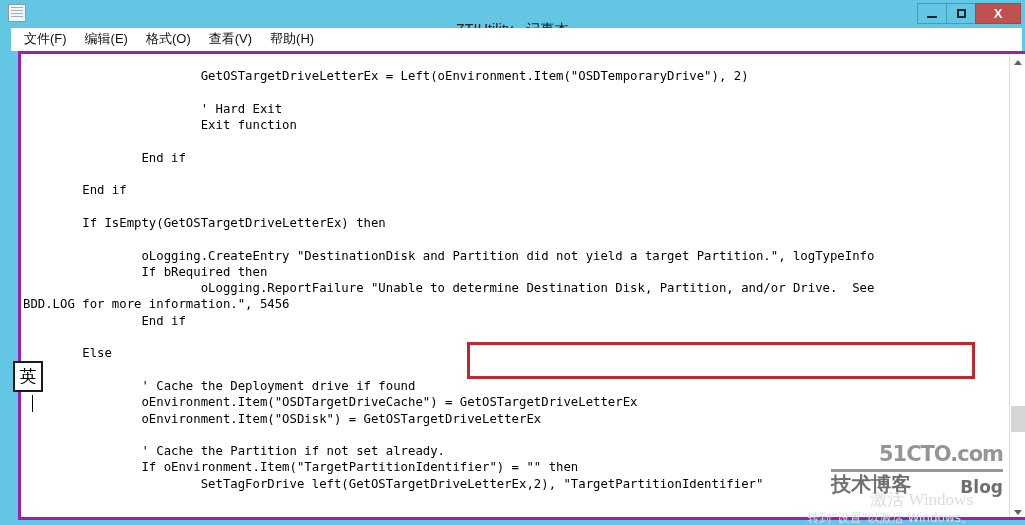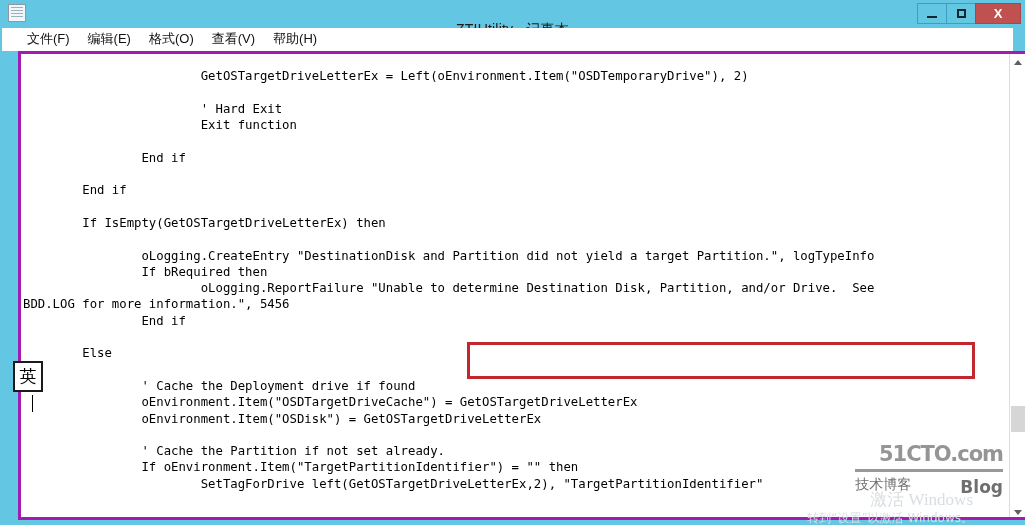--- a/index.html
+++ b/index.html
@@ -92,27 +92,27 @@
     border-color: #a84746;
     color: #ffffff;
     font-size: 13px;
     font-weight: bold;
     width: 46px;
   }
 
   
   .menubar {
     position: absolute;
-    left: 2px; top: 28px;
+    left: 11px; top: 28px;
     width: 1011px;
     height: 23px;
     background: #ffffff;
     display: flex;
     align-items: center;
-    padding-left: 16px;
+    padding-left: 4px;
     box-sizing: border-box;
   }
   .menu-item {
     font-size: 13px;
     color: #111111;
     padding: 2px 9px 3px 9px;
     cursor: default;
     white-space: nowrap;
   }
 
@@ -252,22 +252,22 @@
     opacity: 0.9;
   }
   .wm-51cto .cnrow {
     display: flex;
     align-items: flex-end;
     justify-content: flex-end;
     gap: 6px;
   }
   .wm-51cto .cn {
     font-family: "DejaVu Sans", sans-serif;
-    font-size: 14px;
-    font-weight: normal;
+    font-size: 20px;
+    font-weight: bold;
     color: #6f6f6f;
     line-height: 22px;
   }
   .wm-51cto .blog {
     font-family: "DejaVu Sans", sans-serif;
     font-size: 17px;
     font-weight: bold;
     color: #6f6f6f;
     line-height: 16px;
     margin-left: 43px;

